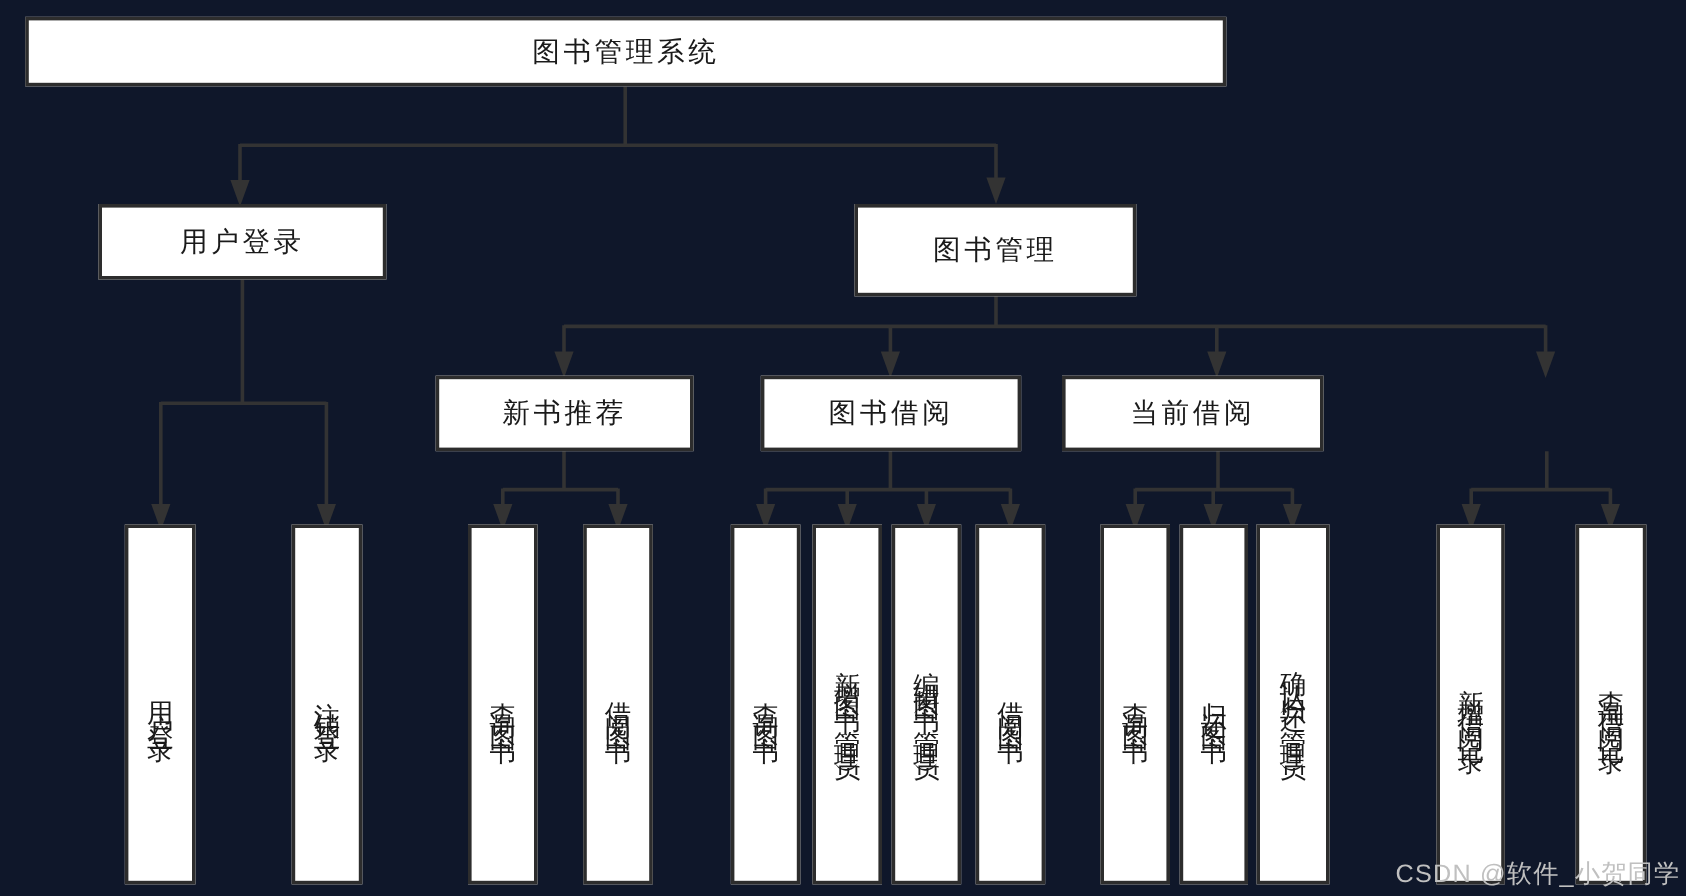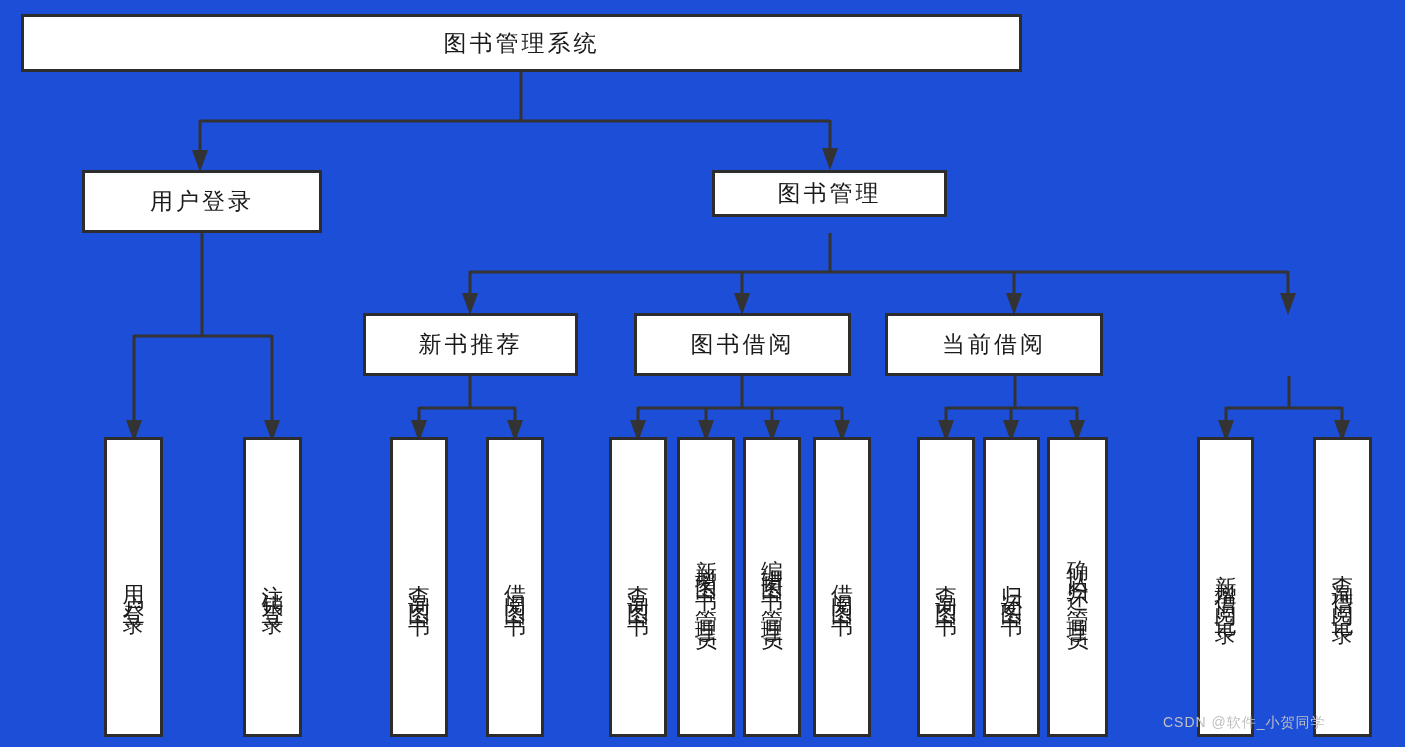--- a/index.html
+++ b/index.html
@@ -6,21 +6,21 @@
     --line:#333333;
     --border:#2d2d2d;
     --text:#1a1a1a;
     --wm:#c0c0c0;
   }
   html,body{margin:0;padding:0;background:#ffffff;}
   body{font-family:"Liberation Sans", sans-serif;}
   #stage{
     position:relative;
     width:1405px;height:747px;
-    background:#1d4ed8;
+    background:#0f172a;
     overflow:hidden;
   }
   #wires{position:absolute;left:0;top:0;z-index:1;}
   #wires path{stroke:var(--line);stroke-width:3;fill:none;}
   #wires polygon{fill:var(--line);stroke:none;}
   .node{
     position:absolute;
     box-sizing:border-box;
     background:#ffffff;
     border:3px solid var(--border);
@@ -40,21 +40,21 @@
     font-size:22px;
     letter-spacing:10px;
     line-height:1;
     color:var(--text);
     white-space:nowrap;
   }
   #watermark{
     position:absolute;
     left:1163px;top:714px;
     z-index:3;
-    font-size:14px;
+    font-size:21px;
     color:var(--wm);
     letter-spacing:1px;
     white-space:nowrap;
   }
 </style>
 </head>
 <body>
 
 <div id="stage">
 
@@ -94,21 +94,21 @@
     <polygon points="1334,420 1350,420 1342,442"></polygon>
   </svg>
 
   <div class="node h" style="left:21px;top:14px;width:1001px;height:58px">
     <span>图书管理系统</span>
   </div>
 
   <div class="node h" style="left:82px;top:170px;width:240px;height:63px">
     <span>用户登录</span>
   </div>
-  <div class="node h" style="left:712px;top:170px;width:235px;height:47px">
+  <div class="node h" style="left:712px;top:170px;width:235px;height:77px">
     <span>图书管理</span>
   </div>
 
   <div class="node h" style="left:363px;top:313px;width:215px;height:63px">
     <span>新书推荐</span>
   </div>
   <div class="node h" style="left:634px;top:313px;width:217px;height:63px">
     <span>图书借阅</span>
   </div>
   <div class="node h" style="left:885px;top:313px;width:218px;height:63px">

